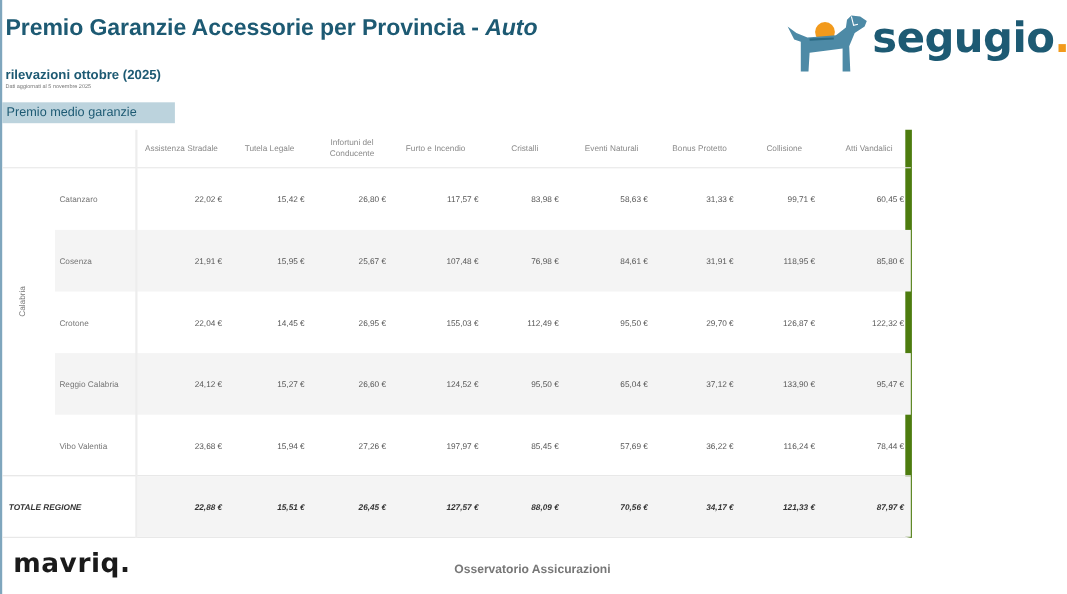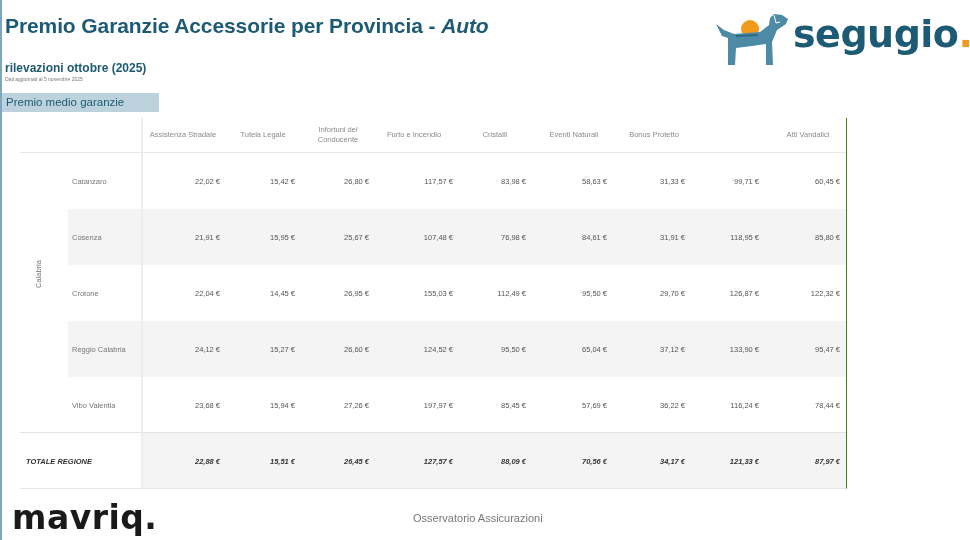--- a/index.html
+++ b/index.html
@@ -8,36 +8,36 @@
   .left-edge { position: absolute; left: 0; top: 0; width: 2px; height: 540px; background: #7fa6bd; }
   .title { position: absolute; left: 5px; top: 14px; font-size: 21px; font-weight: bold; color: #1d5a73; letter-spacing: -0.1px; white-space: nowrap; }
   .title em { font-style: italic; }
   .subtitle { position: absolute; left: 5px; top: 61px; font-size: 12px; font-weight: bold; color: #1d5a73; white-space: nowrap; }
   .updated { position: absolute; left: 5px; top: 76px; font-size: 5px; color: #777; white-space: nowrap; }
   .section-label { position: absolute; left: 2px; top: 93px; width: 157px; height: 19px; background: #bcd3dd; color: #1d5a73; font-size: 11.5px; font-weight: normal; padding: 3px 0 0 4px; white-space: nowrap; }
   .logo { position: absolute; left: 714px; top: 8px; width: 250px; height: 62px; }
   .logo-text { position: absolute; left: 79px; top: 4px; font-size: 38px; font-weight: bold; color: #1d5a73; letter-spacing: -0.5px; white-space: nowrap; font-family: "DejaVu Sans", sans-serif; }
   .logo-text .tld { color: #f29a1c; }
 
-  .table { position: absolute; left: 20px; top: 118px; width: 827px; height: 371px; border-right: 1px solid #4d7c0f; border-bottom: 1px solid #e6e6e6; }
+  .table { position: absolute; left: 2px; top: 118px; width: 827px; height: 371px; border-right: 6px solid #4d7c0f; border-bottom: 1px solid #e6e6e6; }
   .vline { position: absolute; left: 121px; top: 0; width: 2px; height: 371px; background: #ededed; }
   .hdr { position: absolute; top: 0; height: 34px; font-size: 7.5px; color: #8a8a8a; text-align: center; display: flex; align-items: center; justify-content: center; line-height: 1.3; }
   .hdr-line { position: absolute; left: 0; top: 34px; width: 826px; height: 1px; background: #e8e8e8; }
   .row { position: absolute; left: 0; width: 826px; height: 56px; padding-left: 16px; }
   .row.shaded .shade { position: absolute; left: 48px; right: 0; top: 0; bottom: 0; background: #f4f4f4; }
   .prov { position: absolute; left: 52px; top: 0; height: 56px; display: flex; align-items: center; font-size: 7.5px; color: #777; white-space: nowrap; }
   .cell { position: absolute; top: 0; height: 56px; display: flex; align-items: center; justify-content: flex-end; font-size: 7.5px; color: #555; white-space: nowrap; }
   .region { position: absolute; left: 14px; top: 170px; transform: rotate(-90deg); transform-origin: left top; font-size: 7.5px; color: #777; white-space: nowrap; }
   .total-row { position: absolute; left: 0; top: 314px; width: 826px; height: 56px; border-top: 1px solid #e3e3e3; }
   .total-row .shade { position: absolute; left: 123px; right: 0; top: 0; bottom: 0; background: #f4f4f4; }
   .total-label { position: absolute; left: 6px; top: 0; height: 56px; display: flex; align-items: center; font-size: 7.5px; font-weight: bold; font-style: italic; color: #333; white-space: nowrap; }
   .total-row .cell { font-weight: bold; font-style: italic; color: #333; }
 
-  .footer-logo { position: absolute; left: 12px; top: 498px; font-size: 33px; font-weight: bold; color: #1a1a1a; letter-spacing: 0.5px; font-family: "DejaVu Sans", sans-serif; white-space: nowrap; }
-  .footer-text { position: absolute; left: 413px; top: 512px; font-size: 11px; color: #777; white-space: nowrap; }
+  .footer-logo { position: absolute; left: 12px; top: 498px; font-size: 24px; font-weight: bold; color: #1a1a1a; letter-spacing: 0.5px; font-family: "DejaVu Sans", sans-serif; white-space: nowrap; }
+  .footer-text { position: absolute; left: 413px; top: 512px; font-size: 11px; color: #777; white-space: nowrap; font-weight: bold; }
 </style>
 </head>
 <body>
 
 <div class="left-edge"></div>
 
 <div class="title"><span>Premio Garanzie Accessorie per Provincia - </span><em>Auto</em></div>
 <div class="subtitle">rilevazioni ottobre (2025)</div>
 <div class="updated">Dati aggiornati al  5 novembre 2025</div>
 <div class="section-label">Premio medio garanzie</div>
@@ -54,20 +54,21 @@
 
 <div class="table">
 
   <div class="hdr" style="left:123px;width:80px;">Assistenza Stradale</div>
   <div class="hdr" style="left:205px;width:76px;">Tutela Legale</div>
   <div class="hdr" style="left:285px;width:66px;">Infortuni del Conducente</div>
   <div class="hdr" style="left:354px;width:80px;">Furto e Incendio</div>
   <div class="hdr" style="left:442px;width:66px;">Cristalli</div>
   <div class="hdr" style="left:514px;width:80px;">Eventi Naturali</div>
   <div class="hdr" style="left:596px;width:76px;">Bonus Protetto</div>
+  <div class="hdr" style="left:678px;width:66px;">Collisione</div>
   <div class="hdr" style="left:752px;width:72px;">Atti Vandalici</div>
   <div class="hdr-line"></div>
 
   <div class="row" style="top:35px;">
     <div class="prov">Catanzaro</div>
     <div class="cell" style="right:626px;">22,02 €</div>
     <div class="cell" style="right:551px;">15,42 €</div>
     <div class="cell" style="right:477px;">26,80 €</div>
     <div class="cell" style="right:393px;">117,57 €</div>
     <div class="cell" style="right:320px;">83,98 €</div>

